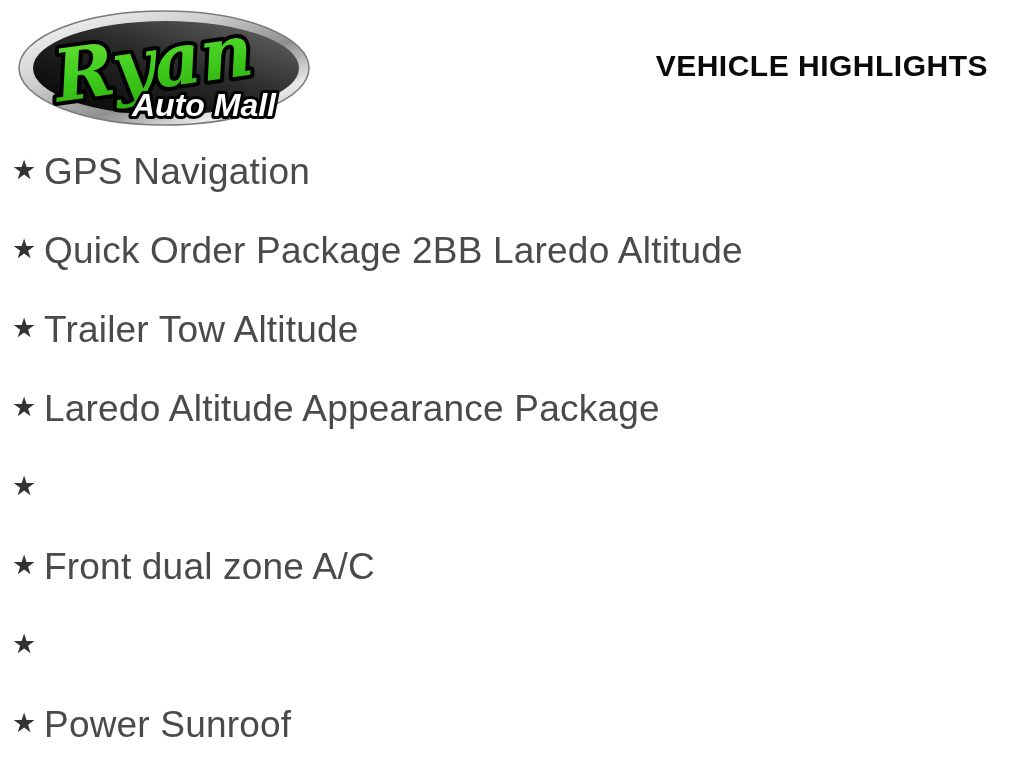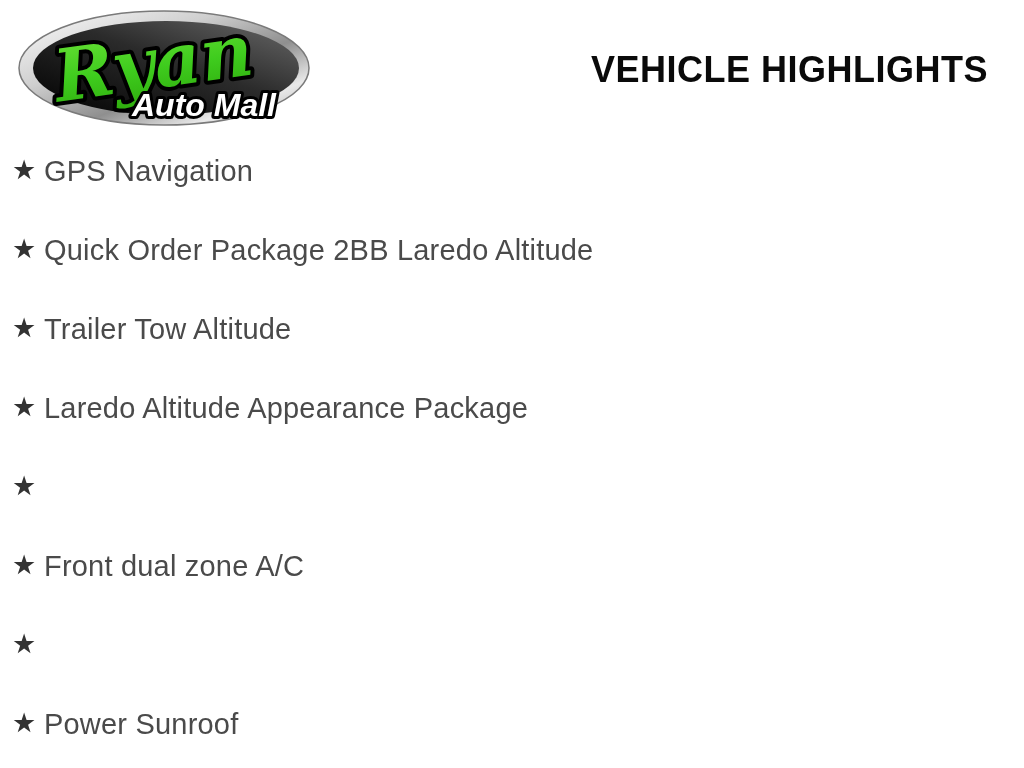--- a/index.html
+++ b/index.html
@@ -21,21 +21,21 @@
     left: 14px;
     top: 6px;
     width: 296px;
     height: 122px;
   }
   .logo svg { width: 100%; height: 100%; overflow: visible; }
   .page-title {
     position: absolute;
     top: 49px;
     right: 36px;
-    font-size: 36px;
+    font-size: 30px;
     font-weight: bold;
     color: #0a0a0a;
     letter-spacing: 0.5px;
     white-space: nowrap;
   }
   .highlights-list {
     position: absolute;
     left: 12px;
     top: 132px;
     list-style: none;
@@ -49,21 +49,21 @@
   .star {
     font-size: 27px;
     color: #333333;
     width: 32px;
     flex: 0 0 32px;
     text-align: left;
     line-height: 1;
     transform: translateY(-1px);
   }
   .item-text {
-    font-size: 29px;
+    font-size: 37px;
     color: #4a4a4a;
     letter-spacing: 0.2px;
     white-space: nowrap;
   }
 </style>
 </head>
 <body>
 
 <div class="page">
 

